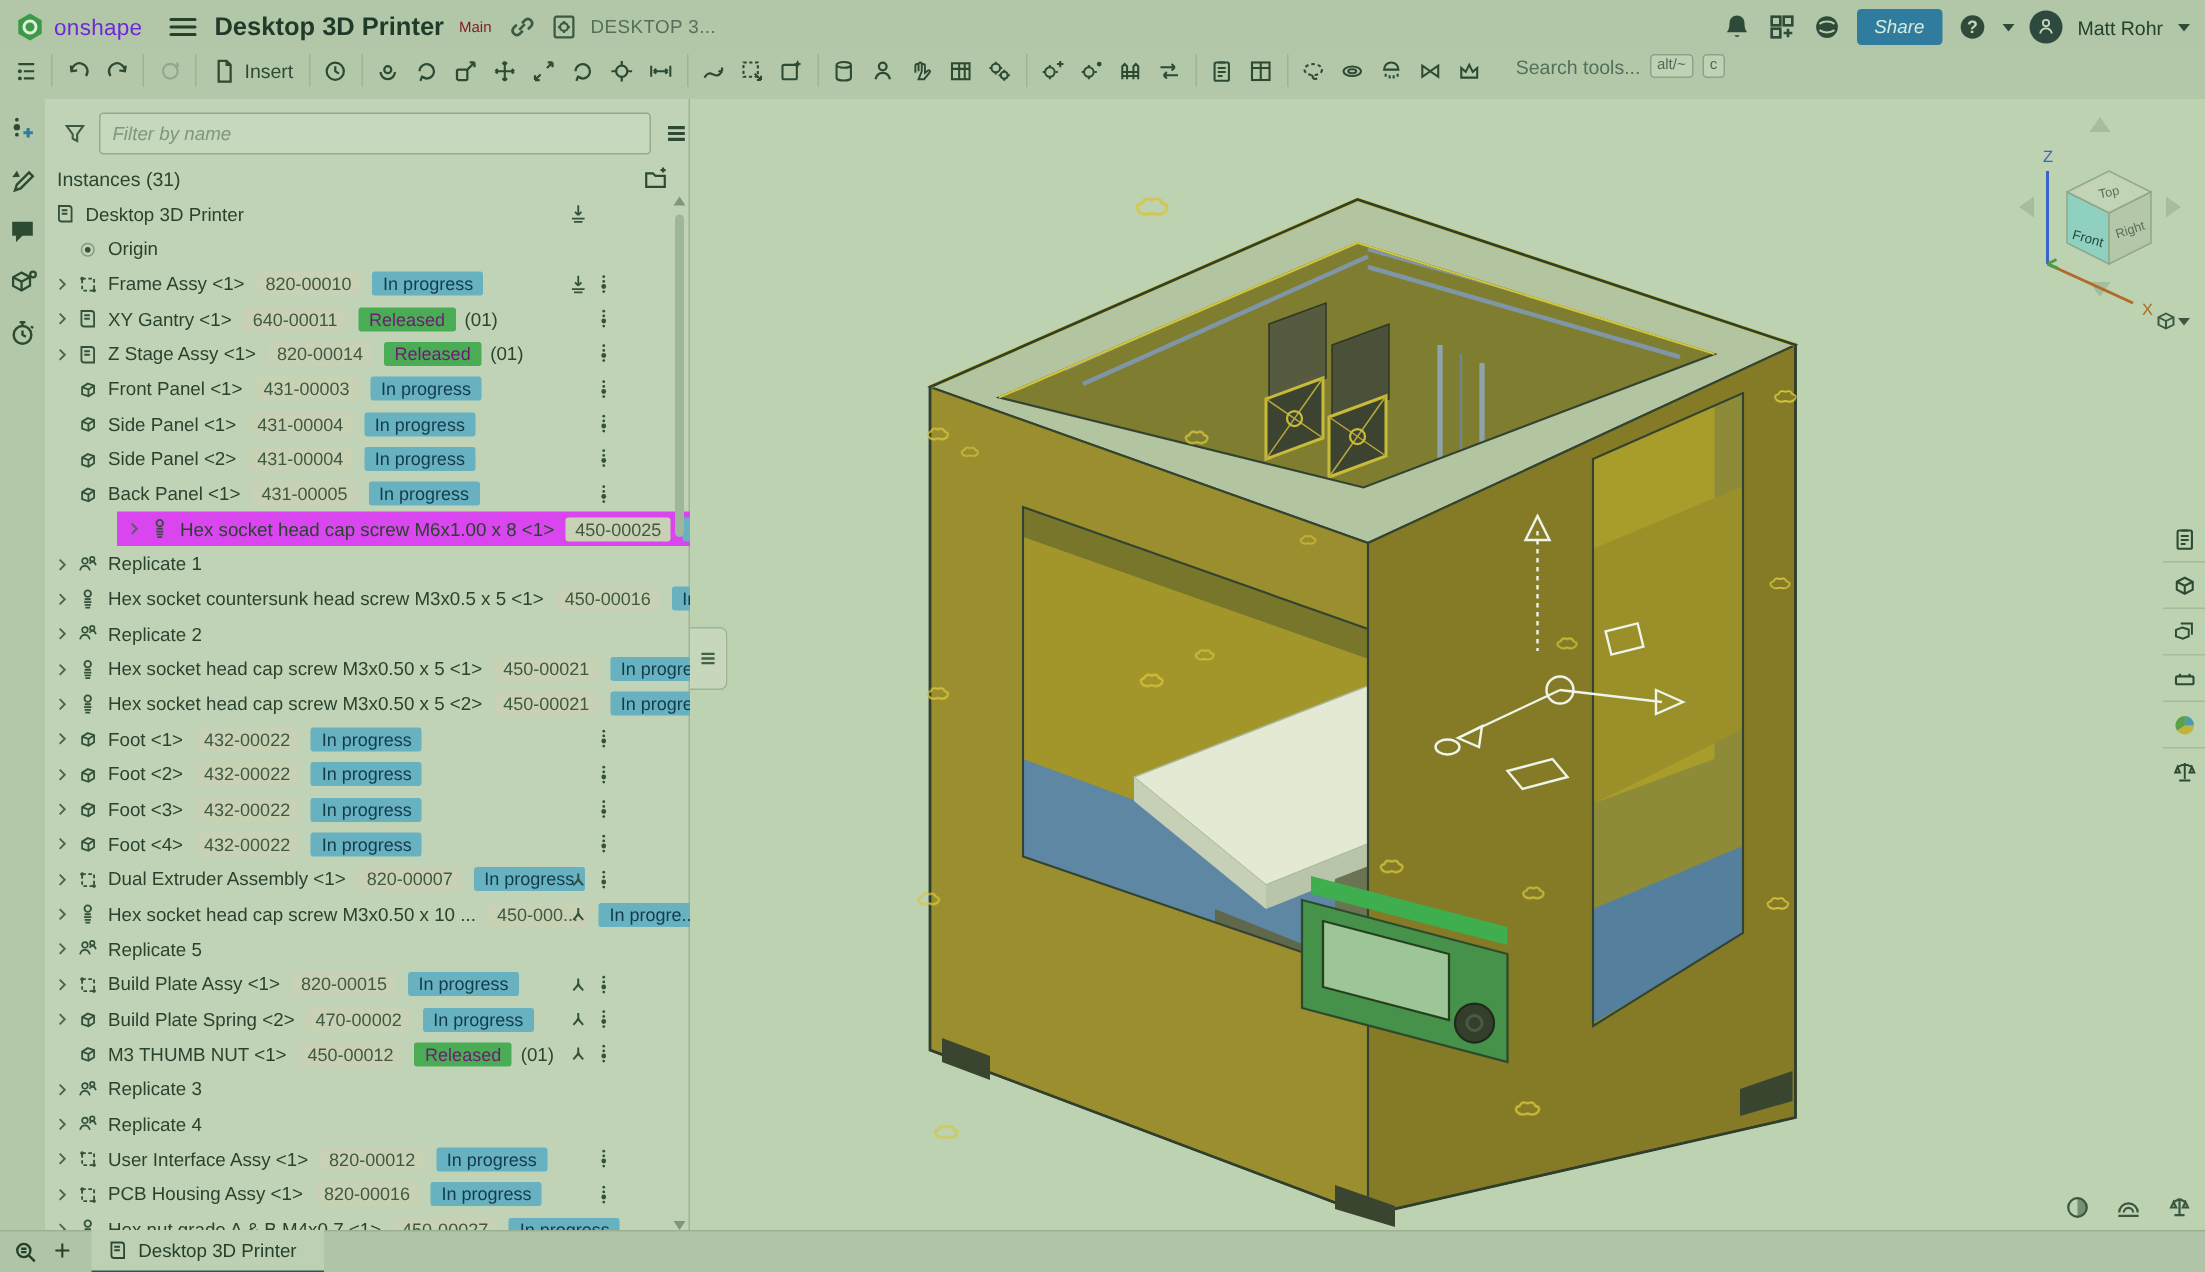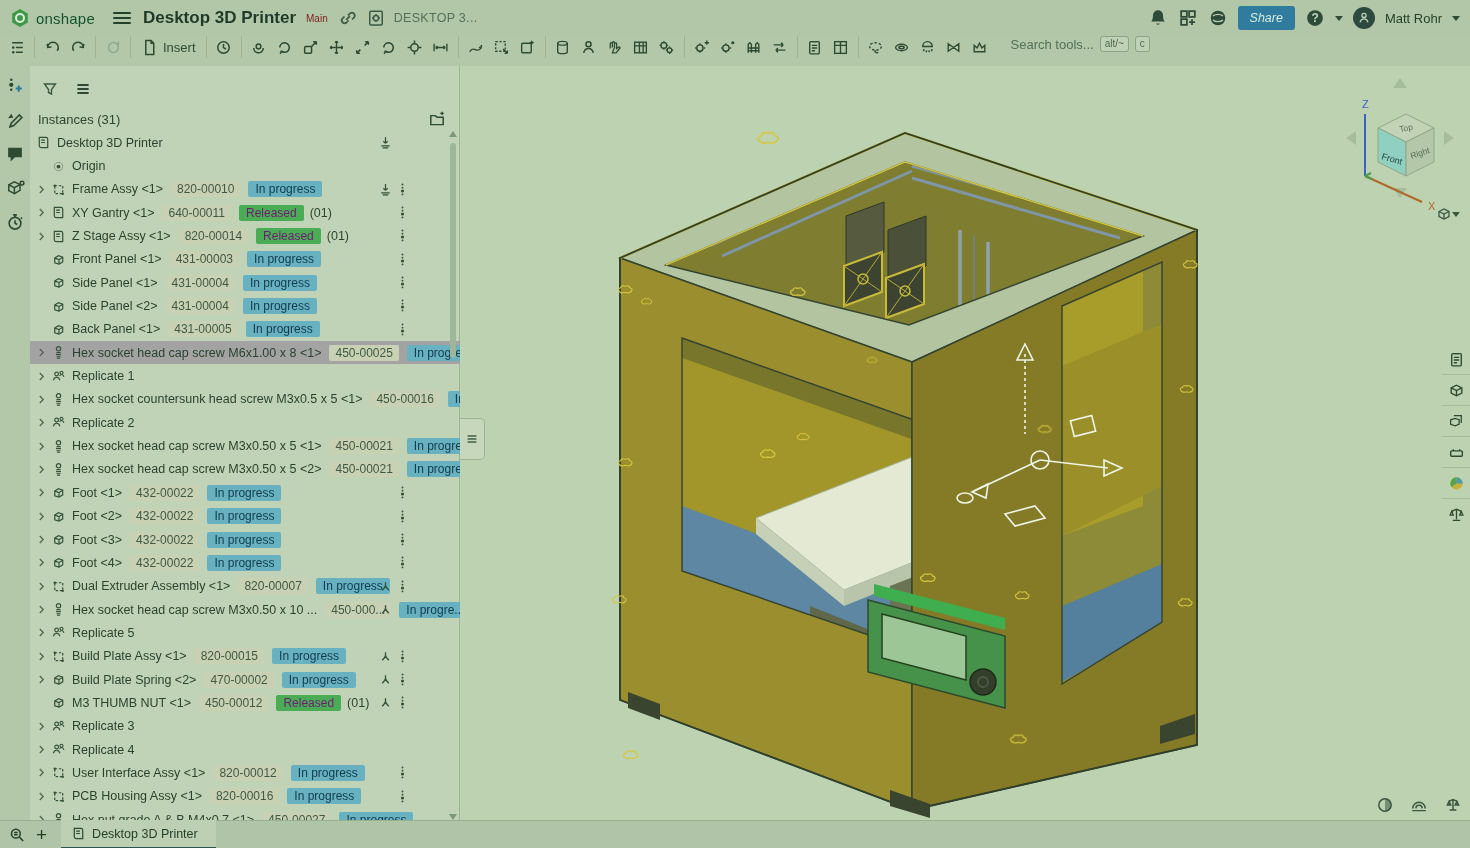--- a/index.html
+++ b/index.html
@@ -2,21 +2,21 @@
 <html><head>
 <meta charset="utf-8">
 <style>
   html,body{margin:0;padding:0;background:#8ea88a;}
   #app{position:relative;width:1470px;height:848px;overflow:hidden;
        font-family:"Liberation Sans",sans-serif;background:#b7cbad;color:#2a432e;}
   
   #topbar{position:absolute;left:0;top:0;width:1470px;height:36px;background:#b2c7a8;
           display:flex;align-items:center;border-bottom:1px solid #a3ba9b;}
   .logo-wrap{display:flex;align-items:center;gap:6px;padding-left:10px;}
-  .logo-text{font-size:15px;color:#14532d;letter-spacing:.2px;}
+  .logo-text{font-size:15px;color:#6d28d9;letter-spacing:.2px;}
   .hamburger{width:18px;height:12px;margin:0 12px 0 18px;display:flex;flex-direction:column;justify-content:space-between;cursor:pointer;}
   .hamburger i{display:block;height:2.4px;background:#24412a;border-radius:1px;}
   #doc-title{font-size:17px;font-weight:bold;color:#1f3a28;margin-right:10px;}
   #branch{font-size:10px;color:#7f1d1d;margin-right:10px;}
   .hicon{width:20px;height:20px;color:#3c5a43;margin-right:8px;}
   #doc-tab-label{font-size:12.5px;color:#55705a;letter-spacing:.3px;}
   #topbar-right{position:absolute;right:10px;top:0;height:36px;display:flex;align-items:center;gap:10px;}
   .hbtn{width:20px;height:20px;color:#2e4a38;cursor:pointer;}
   #share-btn{background:#2f7c9e;color:#d9ebdc;font-size:12.5px;border:none;border-radius:3px;
              height:24px;padding:0 12px;cursor:pointer;font-style:italic;}
@@ -52,21 +52,21 @@
                 font-family:"Liberation Sans",sans-serif;font-size:12.5px;font-style:italic;color:#3c5a43;
                 padding:0 8px;outline:none;}
   #filter-input::placeholder{color:#7d9780;}
   #listview-btn{width:18px;height:18px;color:#2d4a33;margin-left:8px;cursor:pointer;}
   #instances-row{position:absolute;left:0;top:42px;width:430px;height:22px;display:flex;align-items:center;}
   #instances-label{font-size:13px;color:#2c452f;margin-left:8px;}
   #folderplus-btn{position:absolute;right:14px;top:2px;width:18px;height:18px;color:#2d4a33;cursor:pointer;}
   #rows{position:absolute;left:0;top:65px;width:430px;height:689px;overflow:hidden;}
   .row{position:relative;height:23.35px;display:flex;align-items:center;font-size:12.5px;color:#2a432e;
        white-space:nowrap;cursor:default;}
-  .row.sel{background:#a3a3a3;}
+  .row.sel{background:#d946ef;margin-left:48px;}
   .chev{width:11px;height:11px;color:#4a6550;margin:0 4px 0 6px;flex:0 0 auto;}
   .nochev{display:inline-block;width:21px;flex:0 0 auto;}
   .ticon{width:15px;height:15px;color:#34523b;margin-right:6px;flex:0 0 auto;}
   .rname{margin-right:8px;}
   .rnum{background:#c9d1b5;color:#3f5a42;border-radius:2px;padding:1px 6px;font-size:12px;margin-right:8px;}
   .rstatus{border-radius:2px;padding:1px 7px;font-size:12px;}
   .rstatus.prog{background:#67b1c1;color:#133c4b;}
   .rstatus.rel{background:#4aad55;color:#701a75;}
   .rrev{margin-left:6px;color:#2c452f;}
   .ric{position:absolute;width:15px;height:15px;color:#34523b;top:4px;}
@@ -637,20 +637,21 @@
       <svg viewBox="0 0 16 16" class="ls-btn">
         <use href="#sym-stopwatch"></use>
       </svg>
     </div>
 
   <div id="leftpanel">
     <div id="filter-row">
       <svg id="funnel" viewBox="0 0 16 16">
           <use href="#sym-funnel"></use>
         </svg>
+      <input id="filter-input" type="text" placeholder="Filter by name" style="">
       <svg id="listview-btn" viewBox="0 0 16 16">
           <use href="#sym-listview"></use>
         </svg>
     </div>
     <div id="instances-row">
       <span id="instances-label">Instances (31)</span>
       <svg id="folderplus-btn" viewBox="0 0 16 16">
           <use href="#sym-folderplus"></use>
         </svg>
     </div>

